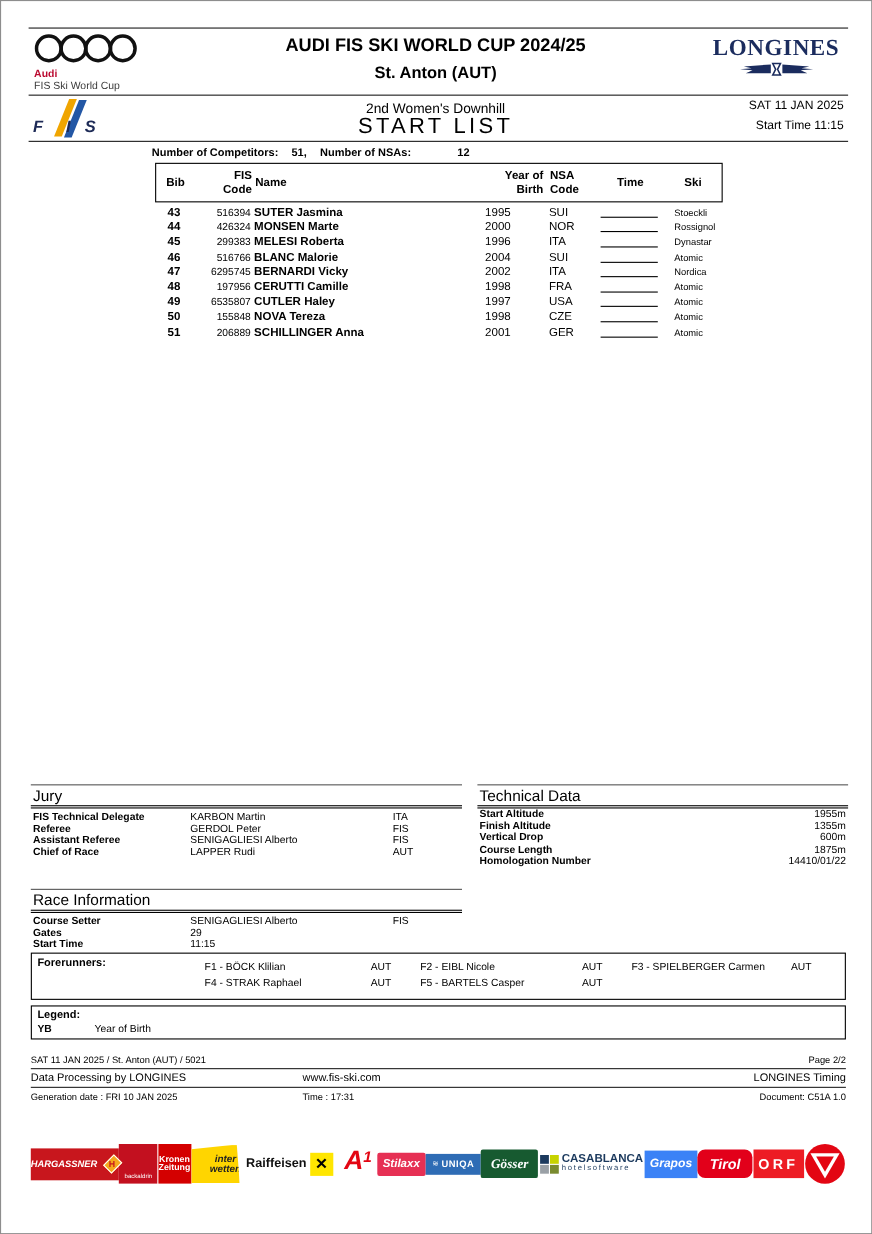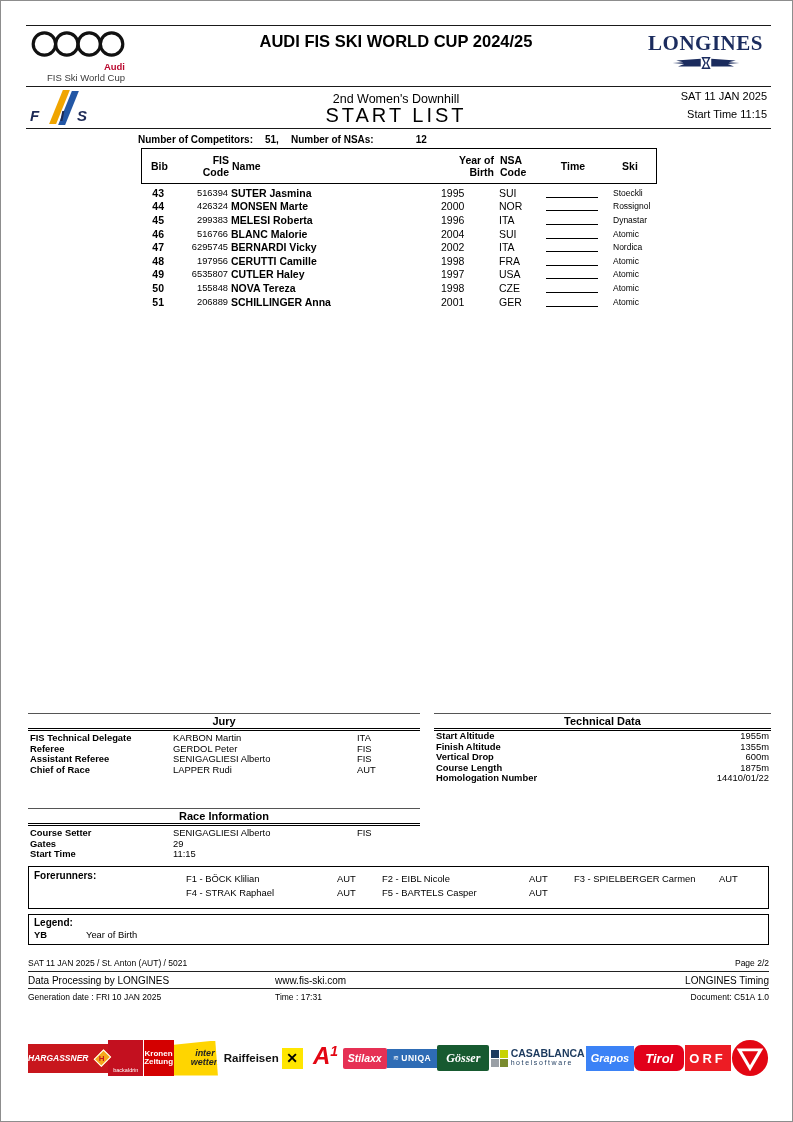--- a/index.html
+++ b/index.html
@@ -2,21 +2,21 @@
 <html><head>
 <meta charset="utf-8">
 <style>
   html,body{margin:0;padding:0;background:#e8e8e8;}
   .page{position:relative;width:793px;height:1122px;background:#fff;margin:0 auto;
         font-family:"Liberation Sans",sans-serif;color:#000;border:1px solid #8d8d8d;box-sizing:border-box;overflow:hidden;}
   .xline{position:absolute;left:25px;width:745px;border-top:1.6px solid #1a1a1a;}
   #hr1{top:24px}#hr2{top:85px}#hr3{top:127px}
 
   
-  .audi{position:absolute;left:30px;top:29px;line-height:10px;text-align:right;}
+  .audi{position:absolute;left:30px;top:29px;line-height:10px;}
   .audi-brand{color:#bb0a30;font-weight:bold;font-size:9.5px;display:block;margin-top:4px;}
   .audi-sub{font-size:9.5px;color:#3a3a3a;display:block;margin-top:1px;}
   .c-title{position:absolute;left:160px;width:470px;text-align:center;}
   #main-title{top:31px;font-weight:bold;font-size:16.5px;}
   #loc-title{top:57px;font-weight:bold;font-size:15px;}
   #event-title{top:91px;font-size:12.5px;}
   #list-title{top:103px;font-size:20px;letter-spacing:3px;}
   .longines{position:absolute;right:24px;top:30px;width:125px;text-align:center;color:#1b2c5e;}
   .longines-word{font-family:"Liberation Serif",serif;font-weight:bold;font-size:21px;letter-spacing:.5px;}
   .rhead{position:absolute;right:25px;text-align:right;font-size:11px;}
@@ -50,21 +50,21 @@
   .r-nsa{padding-left:6px}
   .r-time{display:flex;justify-content:center}
   .tline{display:block;width:52px;height:9px;border-bottom:1px solid #000;}
   .r-ski{font-size:8.5px;padding-left:12px;white-space:nowrap}
 
   
   .sec{position:absolute;}
   #jury{left:27px;top:712px;width:392px;}
   #tech{left:433px;top:712px;width:337px;}
   #race{left:27px;top:807px;width:392px;}
-  .sec-title{border-top:1.4px solid #555;border-bottom:3px double #000;font-weight:bold;font-size:11px;padding:1px 2px;text-align:center;}
+  .sec-title{border-top:1.4px solid #555;border-bottom:3px double #000;font-weight:normal;font-size:14px;padding:1px 2px;}
   .trio{display:grid;grid-template-columns:143px 184px 1fr;font-size:9.4px;line-height:10.6px;padding:0 2px;}
   .trio .lab{font-weight:bold}
   .kv{display:flex;justify-content:space-between;font-size:9.4px;line-height:10.6px;padding:0 2px;}
   .kv .lab{font-weight:bold}
   .sec .first{margin-top:2px}
 
   
   .obox{position:absolute;left:27px;width:741px;border:1.4px solid #000;box-sizing:border-box;}
   #forerunners{top:865px;height:43px;}
   .fr-title{position:absolute;left:5px;top:3px;font-weight:bold;font-size:10px;}
@@ -128,20 +128,21 @@
       <circle cx="14" cy="15" r="12" fill="none" stroke="#111" stroke-width="3.4"></circle>
       <circle cx="38" cy="15" r="12" fill="none" stroke="#111" stroke-width="3.4"></circle>
       <circle cx="62" cy="15" r="12" fill="none" stroke="#111" stroke-width="3.4"></circle>
       <circle cx="86" cy="15" r="12" fill="none" stroke="#111" stroke-width="3.4"></circle>
     </svg>
     <span class="audi-brand">Audi</span>
     <span class="audi-sub">FIS Ski World Cup</span>
   </div>
 
   <div class="c-title" id="main-title">AUDI FIS SKI WORLD CUP 2024/25</div>
+  <div class="c-title" id="loc-title">St. Anton (AUT)</div>
   <div class="c-title" id="event-title">2nd Women's Downhill</div>
   <div class="c-title" id="list-title">START LIST</div>
 
   <div class="longines">
     <div class="longines-word">LONGINES</div>
     <svg width="72" height="14" viewBox="0 0 80 16">
       <path d="M34,3 L6,5 L14,7 L2,8 L15,9 L8,12 L34,12 Z" fill="#1b2c5e"></path>
       <path d="M46,3 L74,5 L66,7 L78,8 L65,9 L72,12 L46,12 Z" fill="#1b2c5e"></path>
       <path d="M36,2 h8 l-3,6 3,6 h-8 l3,-6 z" fill="none" stroke="#1b2c5e" stroke-width="1.6"></path>
     </svg>

